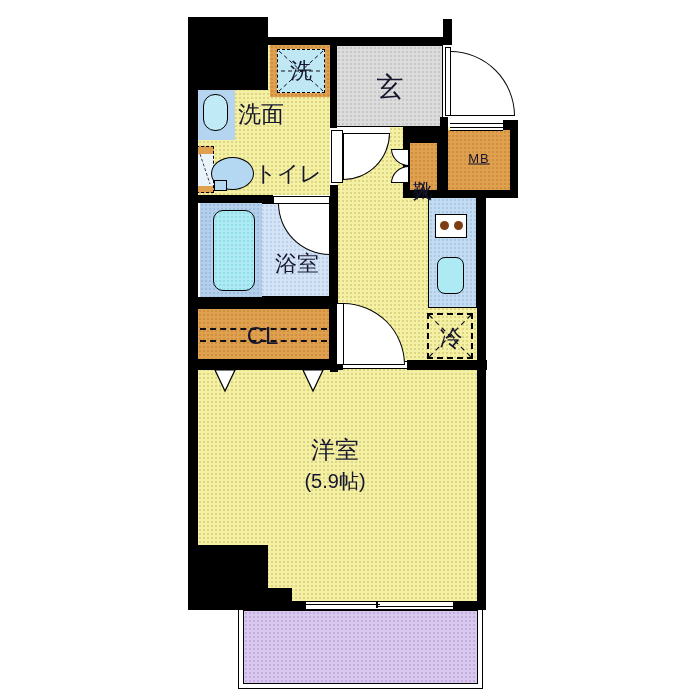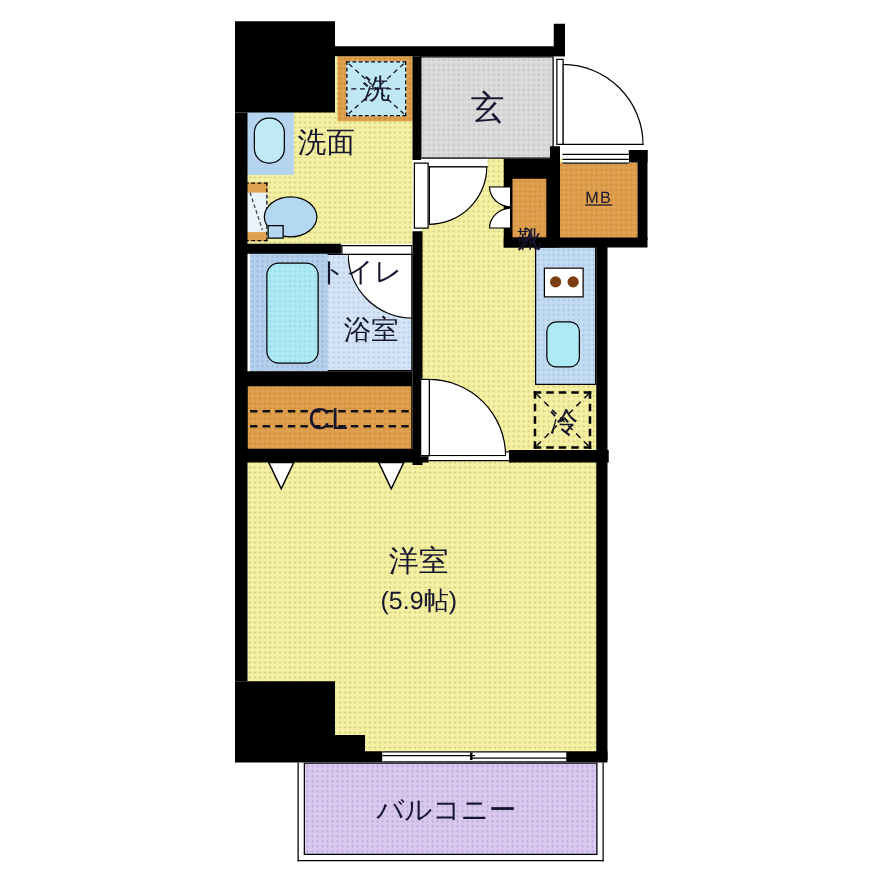--- a/index.html
+++ b/index.html
@@ -135,23 +135,22 @@
 
     <line x1="200" y1="154" x2="210" y2="184" stroke="#40404f" stroke-width="1" stroke-dasharray="3 2"></line>
 
     <polygon points="215,370 235,370 225,391" fill="#ffffff" stroke="#000" stroke-width="1.2"></polygon>
     <polygon points="303,370 323,370 313,391" fill="#ffffff" stroke="#000" stroke-width="1.2"></polygon>
   </svg>
 
   <div class="lbl" style="left:301px;top:71px;font-size:22px;">洗</div>
   <div class="lbl" style="left:390px;top:87px;font-size:27px;">玄</div>
   <div class="lbl" style="left:261px;top:114px;font-size:23px;">洗面</div>
-  <div class="lbl" style="left:288px;top:174px;font-size:22px;margin-top:44px;">トイレ</div>
+  <div class="lbl" style="left:288px;top:174px;font-size:22px;">トイレ</div>
   <div class="lbl" style="left:423px;top:166px;font-size:19px;writing-mode:vertical-rl;transform:translate(-50%,-50%);">靴入</div>
   <div class="lbl" style="left:479px;top:158px;font-size:13px;letter-spacing:1px;text-decoration:underline;">MB</div>
   <div class="lbl" style="left:297px;top:264px;font-size:22px;">浴室</div>
   <div class="lbl" style="left:263px;top:336px;font-size:24px;letter-spacing:1px;">CL</div>
   <div class="lbl" style="left:451px;top:338px;font-size:23px;">冷</div>
   <div class="lbl" style="left:335px;top:450px;font-size:24px;">洋室</div>
   <div class="lbl" style="left:335px;top:481px;font-size:20px;">(5.9帖)</div>
-  <div class="lbl" style="left:357px;top:648px;font-size:22px;">バルコニー</div>
 
 </div>
 
 </body></html>

